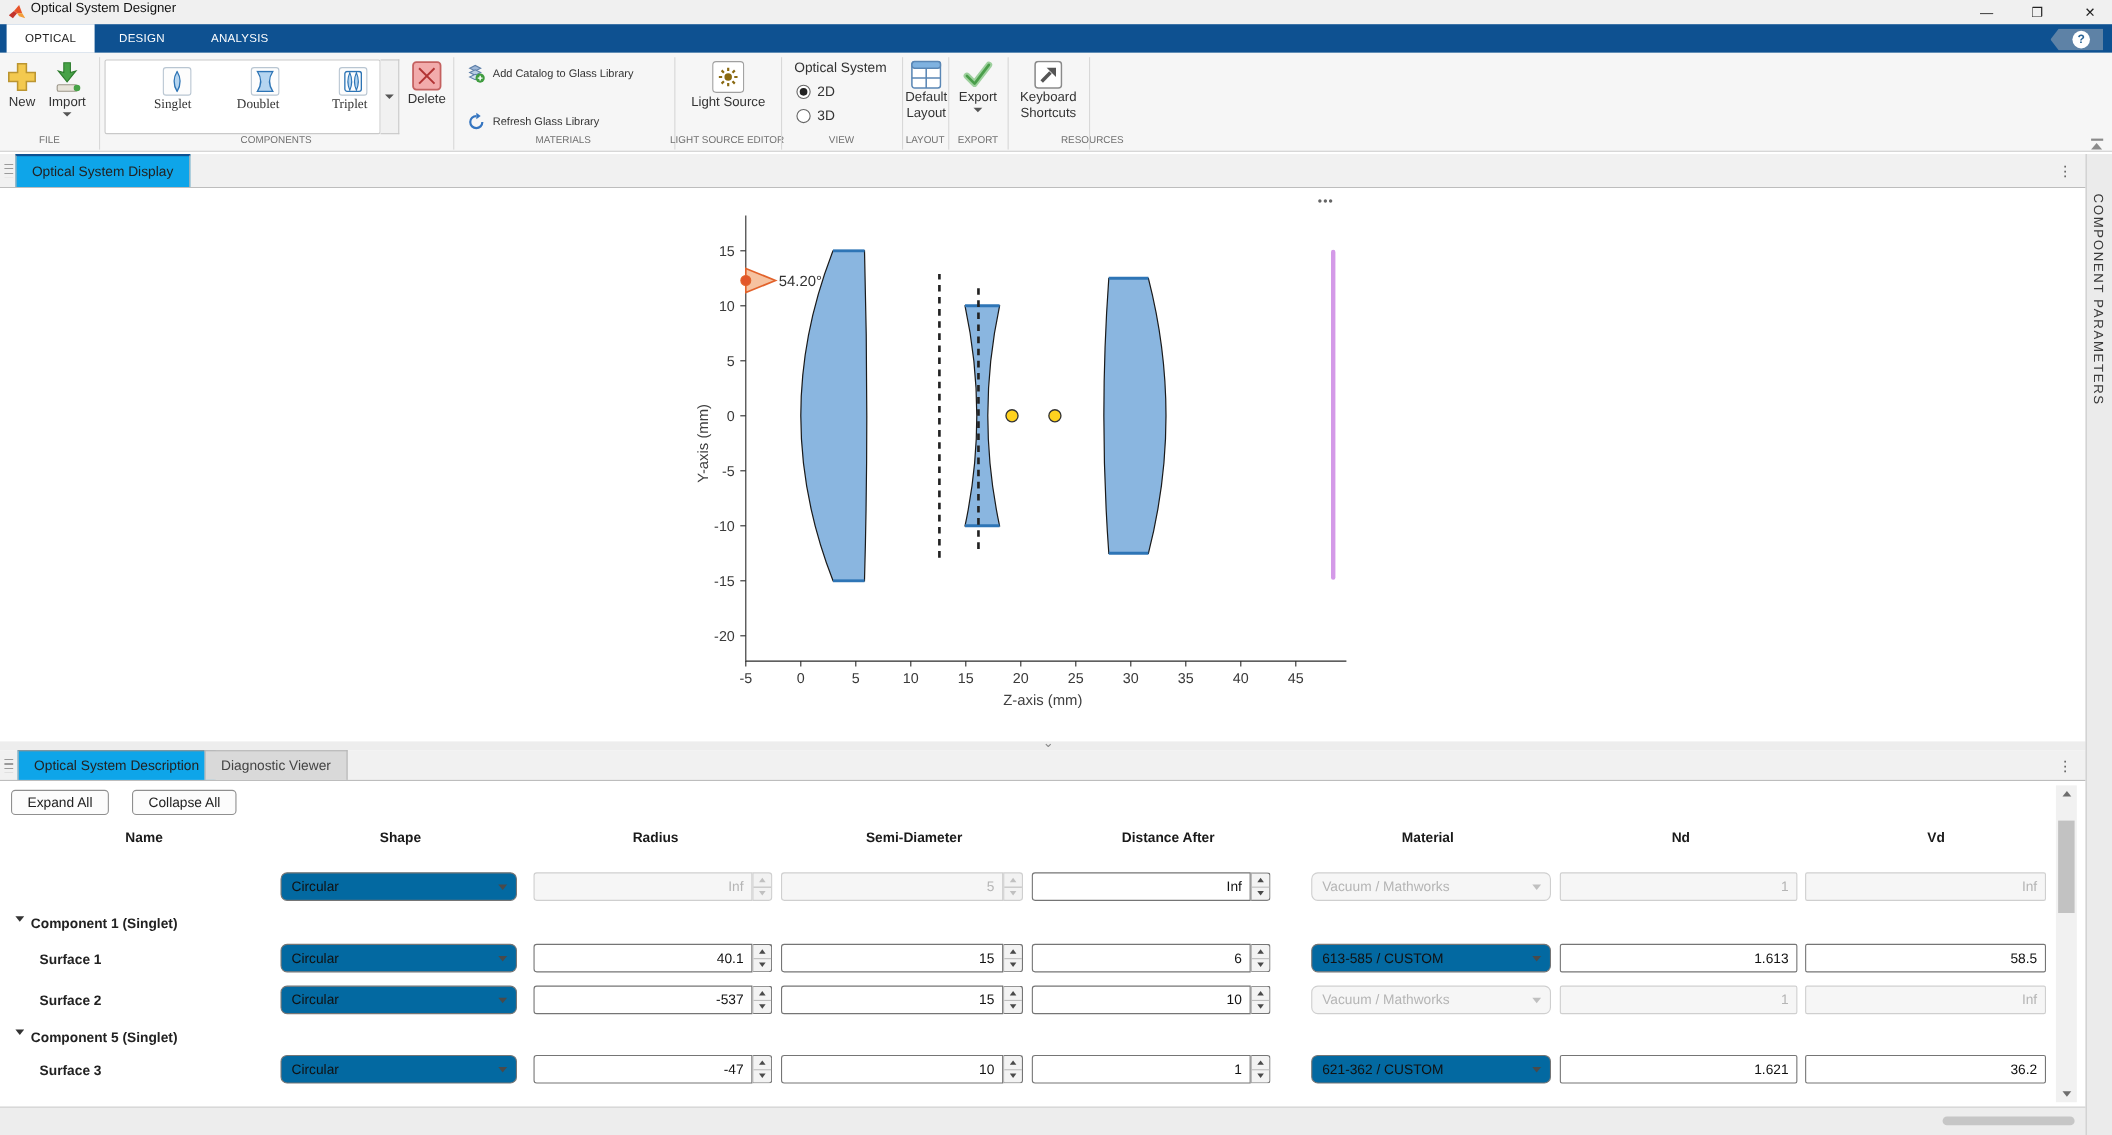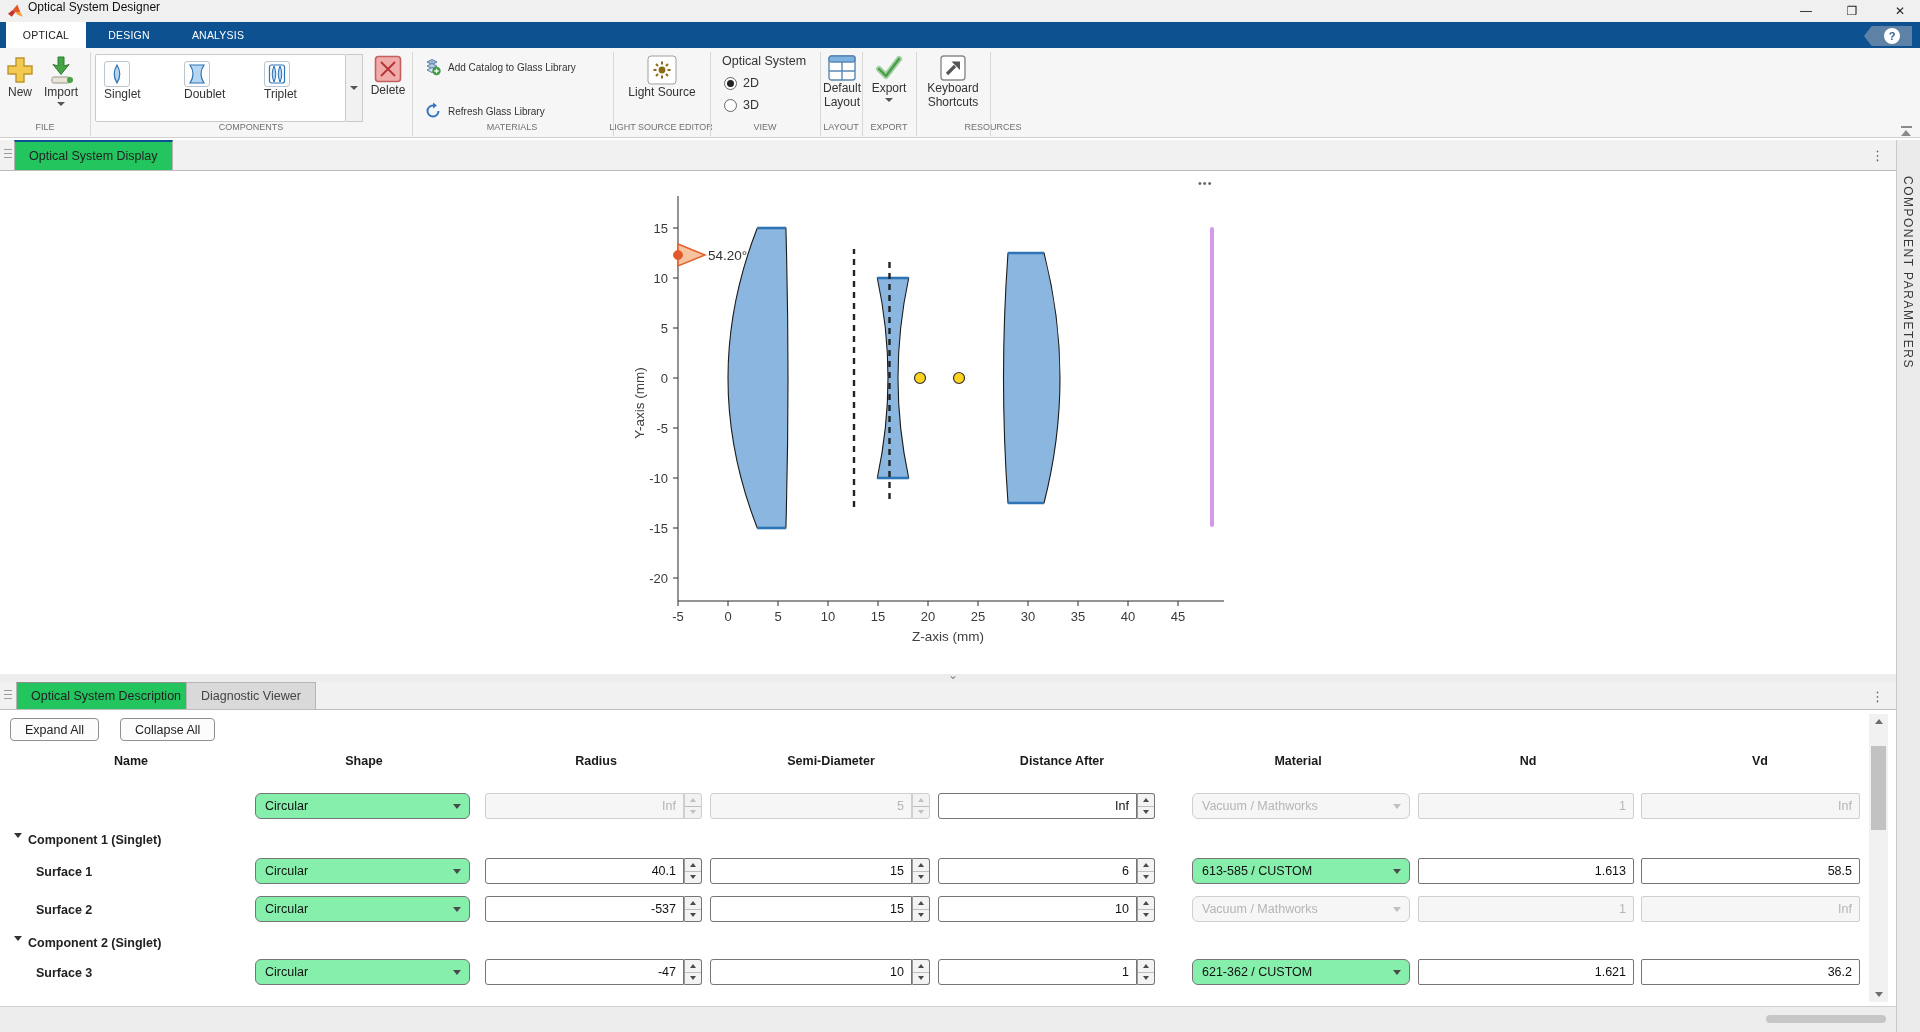--- a/index.html
+++ b/index.html
@@ -21,38 +21,38 @@
   #helpbtn .q{position:absolute;left:20px;top:2px;width:16px;height:16px;background:#fff;border-radius:50%;text-align:center;line-height:16px;font-size:11px;font-weight:bold;color:#2a6496;}
 
   
   #toolbar{position:absolute;left:0;top:48px;width:1920px;height:90px;background:#f6f6f6;border-bottom:1px solid #cfcfcf;}
   .tsep{position:absolute;top:4px;width:1px;height:84px;background:#d8d8d8;}
   .seclabel{position:absolute;top:74px;font-size:9px;color:#707070;text-align:center;transform:translateX(-50%);white-space:nowrap;}
   .tbtn-label{font-size:12px;color:#333;text-align:center;white-space:nowrap;}
   .vgroup{position:absolute;display:flex;flex-direction:column;align-items:center;cursor:default;}
   .drop-caret{width:0;height:0;border-left:4px solid transparent;border-right:4px solid transparent;border-top:4px solid #555;margin-top:3px;}
   #gallery{position:absolute;left:95px;top:6px;width:251px;height:68px;background:#fff;border:1px solid #c9c9c9;border-radius:2px;}
-  .gitem{position:absolute;top:6px;width:70px;display:flex;flex-direction:column;align-items:flex-start;}
+  .gitem{position:absolute;top:6px;width:70px;display:flex;flex-direction:column;align-items:flex-end;font-family:Liberation Serif, serif;}
   .gicon{width:26px;height:26px;border:1px solid #b9c6d2;border-radius:3px;background:#fdfdfd;display:flex;align-items:center;justify-content:center;}
   #gallery-arrow{position:absolute;left:346px;top:6px;width:17px;height:68px;border:1px solid #c9c9c9;border-left:none;background:#f1f1f1;display:flex;align-items:center;justify-content:center;}
   .hbtn{position:absolute;display:flex;align-items:center;font-size:10px;color:#333;white-space:nowrap;cursor:default;}
   .hbtn svg{margin-right:6px;}
   .radio-row{position:absolute;display:flex;align-items:center;font-size:12.5px;color:#333;}
   .rdo{width:13px;height:13px;border:1px solid #666;border-radius:50%;background:#fff;margin-right:6px;}
   .rdo.sel{position:relative;}
   .rdo.sel::after{content:"";position:absolute;left:2px;top:2px;width:7px;height:7px;border-radius:50%;background:#222;}
   .two-line{line-height:14px;}
   #ribbon-collapse{position:absolute;left:1900px;top:126px;width:14px;height:10px;}
   #ribbon-collapse::before{content:"";position:absolute;left:1px;top:0;width:11px;height:2px;background:#8b8b8b;}
   #ribbon-collapse::after{content:"";position:absolute;left:1px;top:4px;border-left:5.5px solid transparent;border-right:5.5px solid transparent;border-bottom:6px solid #8b8b8b;}
 
   
   .tabbar{position:absolute;left:0;width:1896px;background:#f1f1f1;border-bottom:1px solid #bdbdbd;}
   .grip{position:absolute;left:4px;width:8px;height:12px;background:repeating-linear-gradient(#9a9a9a 0 1px,transparent 1px 4px);}
-  .doctab{position:absolute;top:0;height:100%;background:#22c55e;border:1px solid #b5b5b5;border-bottom:none;font-size:12.5px;color:#222;display:flex;align-items:center;padding:0 14px;}
+  .doctab{position:absolute;top:0;height:100%;background:#0ea5e9;border:1px solid #b5b5b5;border-bottom:none;font-size:12.5px;color:#222;display:flex;align-items:center;padding:0 14px;}
   .doctab.blue-top{border-top:2px solid #0e5191;}
   .doctab.inactive{background:#d9d9d9;color:#444;border-top:1px solid #b5b5b5;}
   .dots-v{position:absolute;font-size:13px;color:#555;letter-spacing:0;}
 
   
   #display-panel{position:absolute;left:0;top:171px;width:1896px;height:503px;background:#fff;}
   #axes-menu{position:absolute;left:1198px;top:176px;font-size:11px;color:#666;letter-spacing:1px;}
   #status-line{position:absolute;left:580px;top:650px;width:700px;text-align:center;font-size:15.5px;font-weight:bold;color:#1a1a1a;}
   #status-line .sep{margin:0 14px;}
   .tick{font-size:13px;fill:#3a3a3a;font-family:"Liberation Sans",sans-serif;}
@@ -68,21 +68,21 @@
   .thead{position:absolute;top:44px;font-size:12.5px;font-weight:bold;color:#1a1a1a;transform:translateX(-50%);white-space:nowrap;}
   .grouprow{position:absolute;left:14px;font-size:12.5px;font-weight:bold;color:#222;display:flex;align-items:flex-start;white-space:nowrap;}
   .grouprow .tri{width:0;height:0;border-left:4.5px solid transparent;border-right:4.5px solid transparent;border-top:5.5px solid #333;margin-right:6px;}
   .sname{position:absolute;left:36px;font-size:12.5px;font-weight:bold;color:#222;white-space:nowrap;}
 
   
   .ctl{position:absolute;height:26px;font-size:12.5px;color:#111;}
   .c-shape{left:255px;width:215px;} .c-radius{left:485px;width:217px;}
   .c-semi{left:710px;width:220px;}  .c-dist{left:938px;width:217px;}
   .c-mat{left:1192px;width:218px;}  .c-nd{left:1418px;width:216px;}   .c-vd{left:1641px;width:219px;}
-  .dd{display:flex;align-items:center;border:1px solid #757575;border-radius:6px;background:#86efac;}
+  .dd{display:flex;align-items:center;border:1px solid #757575;border-radius:6px;background:#0369a1;}
   .dd .val{flex:1;padding:0 9px;overflow:hidden;white-space:nowrap;}
   .dd .dda{width:24px;height:100%;display:flex;align-items:center;justify-content:center;}
   .dd .dda i{width:0;height:0;border-left:4.5px solid transparent;border-right:4.5px solid transparent;border-top:5px solid #4a4a4a;}
   .num{display:flex;}
   .num .box{flex:1;border:1px solid #757575;border-radius:3px 0 0 3px;background:#fff;display:flex;align-items:center;justify-content:flex-end;padding:0 7px;}
   .num .spin{width:18px;border:1px solid #757575;border-left:1px solid #9a9a9a;border-radius:0 3px 3px 0;background:#f3f3f3;display:flex;flex-direction:column;}
   .num .spin i{flex:1;display:flex;align-items:center;justify-content:center;}
   .num .spin i.up{border-bottom:1px solid #bdbdbd;}
   .num .spin i.up::before{content:"";border-left:3.5px solid transparent;border-right:3.5px solid transparent;border-bottom:4.5px solid #4a4a4a;}
   .num .spin i.dn::before{content:"";border-left:3.5px solid transparent;border-right:3.5px solid transparent;border-top:4.5px solid #4a4a4a;}
@@ -510,21 +510,21 @@
       </div>
     <div class="ctl txt dis c-nd" style="top:186px">
         <span>1</span>
       </div>
     <div class="ctl txt dis c-vd" style="top:186px">
         <span>Inf</span>
       </div>
 
     <div class="grouprow" style="top:226px">
         <span class="tri"></span>
-        <span>Component 2 (Singlet)</span>
+        <span>Component 5 (Singlet)</span>
       </div>
 
     <div class="sname" style="top:256px">Surface 3</div>
     <div class="ctl dd c-shape" style="top:249px">
         <span class="val">Circular</span>
         <span class="dda">
           <i></i>
         </span>
       </div>
     <div class="ctl num c-radius" style="top:249px">

